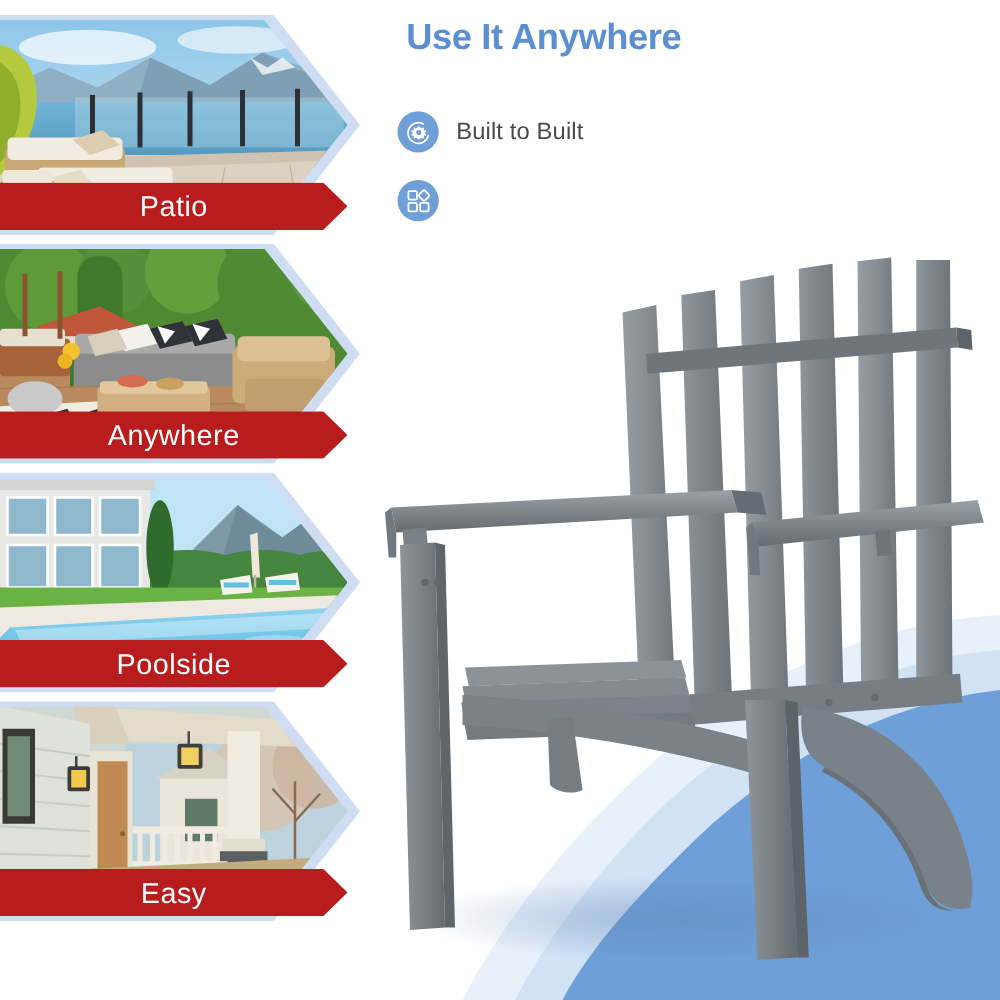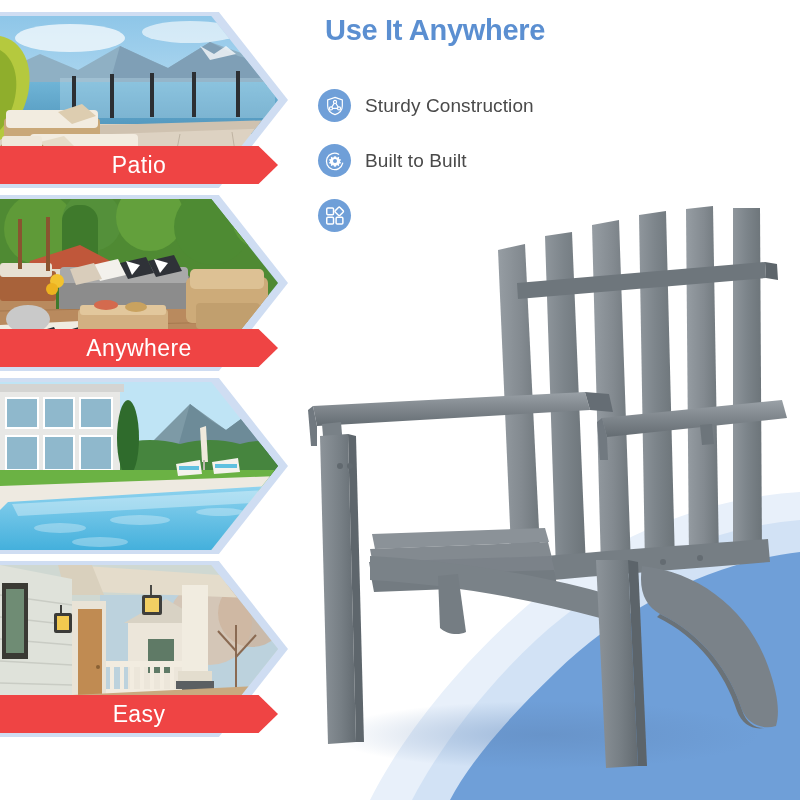--- a/index.html
+++ b/index.html
@@ -29,21 +29,21 @@
   }
   .card-inner {
     position:absolute; left:0; top:4px; width:278px; height:168px;
     overflow:hidden;
     -webkit-clip-path:polygon(0% 0%, 76% 0%, 100% 50%, 76% 100%, 0% 100%);
     clip-path:polygon(0% 0%, 76% 0%, 100% 50%, 76% 100%, 0% 100%);
   }
   .photo { position:absolute; inset:0; }
   .card-label {
     position:absolute; left:0; bottom:4px; width:278px; height:38px;
-    background:#ef4444;
+    background:#b91c1c;
     color:#ffffff; font-size:23px; letter-spacing:.4px;
     display:flex; align-items:center; justify-content:center;
     z-index:5;
     -webkit-clip-path:polygon(0% 0%, 93% 0%, 100% 50%, 93% 100%, 0% 100%);
     clip-path:polygon(0% 0%, 93% 0%, 100% 50%, 93% 100%, 0% 100%);
   }
 
   
   .right { position:absolute; left:300px; top:0; width:500px; height:800px; z-index:4; }
   .headline {
@@ -360,20 +360,21 @@
           <g fill="#f4f2ec">
             <path d="M176 82 L200 78 L202 92 L178 94 Z"></path>
             <path d="M212 80 L238 76 L240 90 L214 92 Z"></path>
           </g>
           <g fill="#5fc0e0">
             <rect x="179" y="84" width="20" height="4"></rect>
               <rect x="215" y="82" width="22" height="4"></rect>
           </g>
         </svg>
       </div>
+      <div class="card-label">Poolside</div>
     </div>
 
     <div class="card">
       <div class="card-outer"></div>
       <div class="card-inner">
         <svg class="photo" viewBox="0 0 278 168" preserveAspectRatio="none">
           <rect width="278" height="168" fill="#cfd8d2"></rect>
 
           <rect x="100" y="30" width="178" height="100" fill="#bcd2dd"></rect>
           <circle cx="210" cy="58" r="42" fill="#d9c3ae" opacity=".8"></circle>
@@ -444,32 +445,20 @@
       <div class="card-label">Easy</div>
     </div>
 
   </div>
 
   <div class="right">
     <div class="headline">Use It Anywhere</div>
 
     <div class="features">
 
-      <div class="feature">
-        <span class="feat-icon">
-          <svg width="22" height="22" viewBox="0 0 24 24" fill="none" stroke="#ffffff" stroke-width="1.3">
-            <path d="M12 2.6 L20 5.4 V12 C20 16.6 16.4 20 12 21.4 C7.6 20 4 16.6 4 12 V5.4 Z"></path>
-            <path d="M12 7.6 L16.4 14.6 H7.6 Z"></path>
-            <circle cx="12" cy="7.6" r="1.7" fill="#6f9fd8"></circle>
-            <circle cx="7.6" cy="14.6" r="1.7" fill="#6f9fd8"></circle>
-            <circle cx="16.4" cy="14.6" r="1.7" fill="#6f9fd8"></circle>
-          </svg>
-        </span>
-        <span class="feat-label">Sturdy Construction</span>
-      </div>
 
       <div class="feature">
         <span class="feat-icon">
           <svg width="22" height="22" viewBox="0 0 24 24">
             <path d="M20.4 14.4 A9 9 0 1 1 16 4.6" fill="none" stroke="#ffffff" stroke-width="1.4" stroke-linecap="round"></path>
             <path d="M12 5.2 l1.5 .35 .55 1.5 1.55 .2 1.05-1.15 1.25 .9 -.45 1.5 1.0 1.2 1.55-.2 .45 1.5 -1.35 .8 .0 1.55 1.35 .8 -.45 1.5 -1.55-.2 -1.0 1.2 .45 1.5 -1.25 .9 -1.05-1.15 -1.55 .2 -.55 1.5 -1.5 .35 -1.5-.35 -.55-1.5 -1.55-.2 -1.05 1.15 -1.25-.9 .45-1.5 -1.0-1.2 -1.55 .2 -.45-1.5 1.35-.8 0-1.55 -1.35-.8 .45-1.5 1.55 .2 1.0-1.2 -.45-1.5 1.25-.9 1.05 1.15 1.55-.2 .55-1.5 Z" fill="#ffffff" transform="translate(0,0) scale(0.78) translate(3.4,3.4)"></path>
             <circle cx="12" cy="12" r="2.2" fill="#6f9fd8"></circle>
           </svg>
         </span>
         <span class="feat-label">Built to Built</span>

